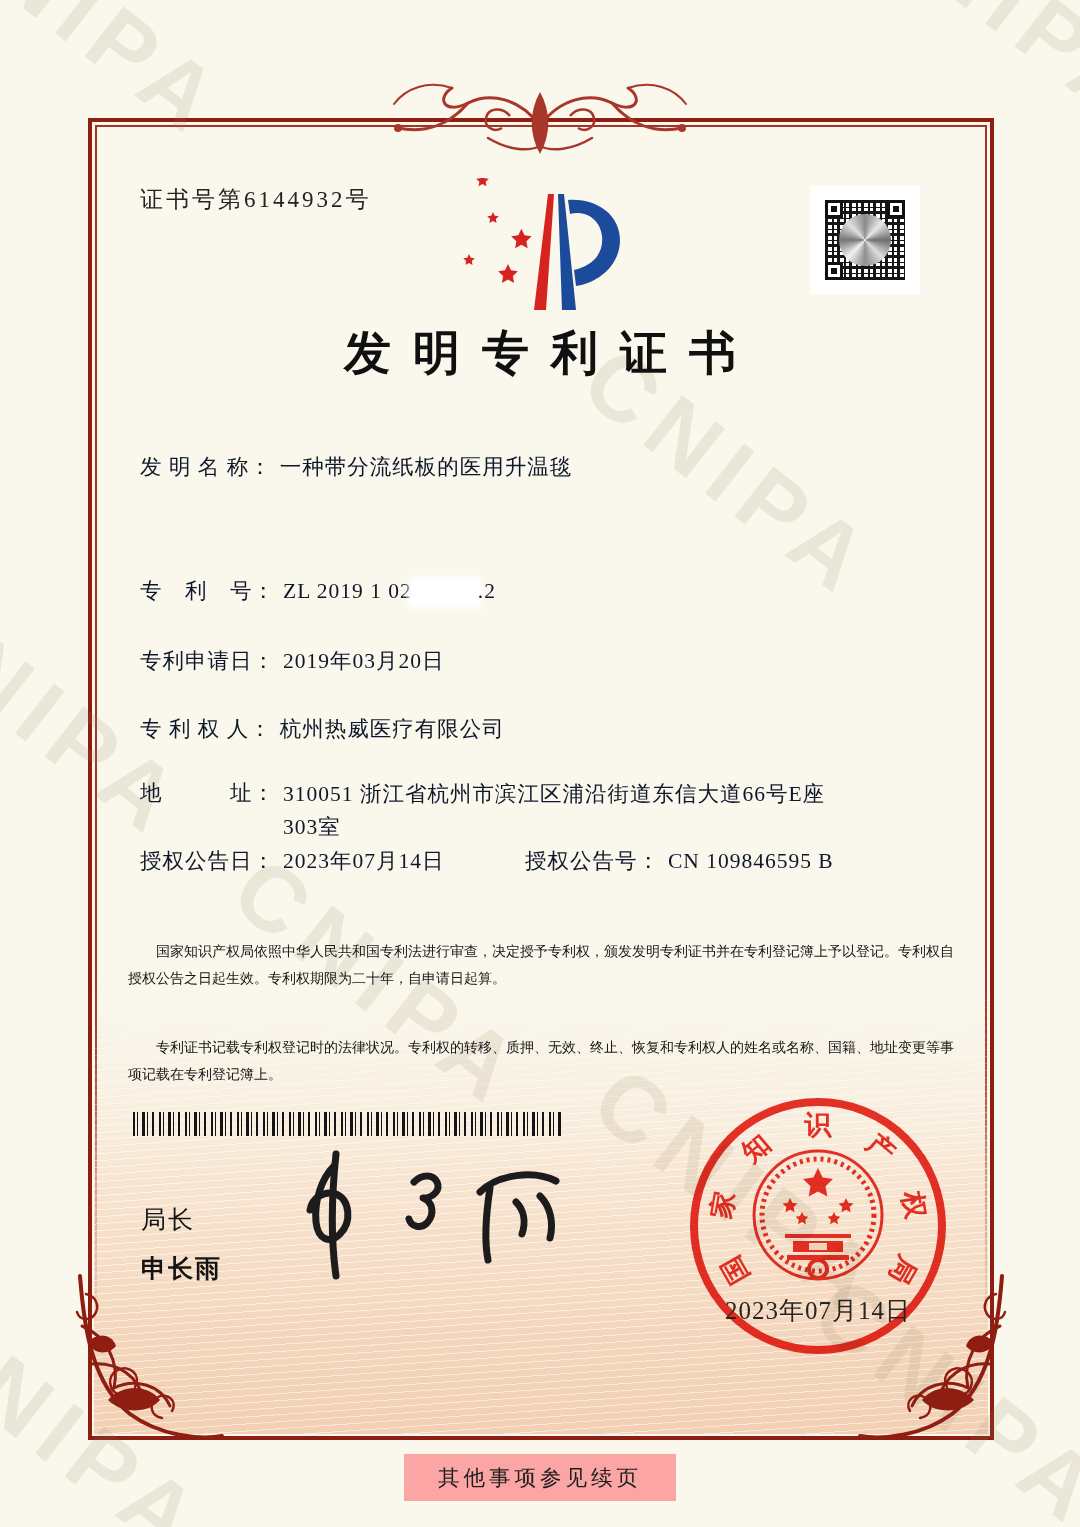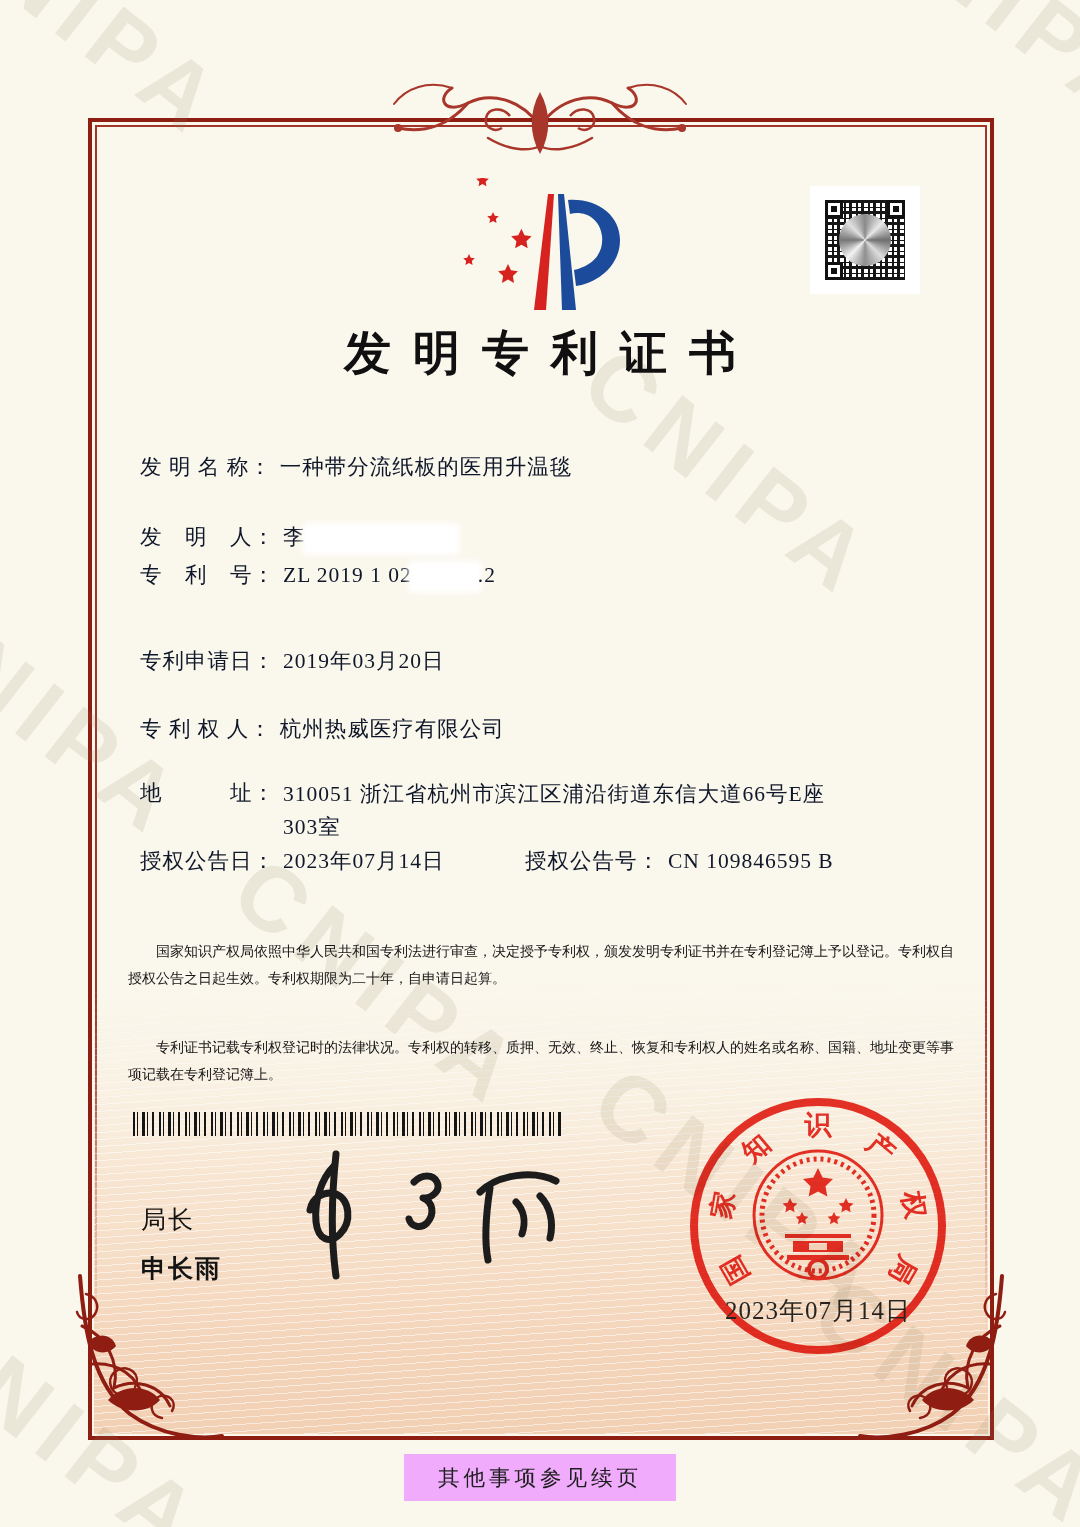--- a/index.html
+++ b/index.html
@@ -77,21 +77,21 @@
   .seal-ring{position:absolute;left:7px;top:2px;width:240px;height:240px;border:8px solid #e8281e;
              border-radius:50%;}
   .seal-char{position:absolute;width:28px;height:28px;line-height:28px;text-align:center;
              font-size:27px;font-weight:700;color:#e8281e;}
   .seal-emblem{position:absolute;left:62px;top:46px;}
   .seal-date{position:absolute;left:0;right:0;top:198px;text-align:center;font-size:25px;color:#1d1d1d;
              letter-spacing:1px;font-weight:500;}
 
   
   .page-info{position:absolute;left:0;right:0;top:1398px;text-align:center;font-size:17.5px;color:#3a3a3a;z-index:6;letter-spacing:2px;}
-  .cont-box{position:absolute;left:50%;top:1454px;transform:translateX(-50%);background:#f0abfc;
+  .cont-box{position:absolute;left:50%;top:1454px;transform:translateX(-50%);background:#fca5a5;
             padding:9px 34px;z-index:6;}
   .cont-box span{font-size:21.5px;color:#1e1e1e;letter-spacing:4px;}
 </style>
 </head>
 <body>
 
 <div class="page">
 
   <span class="wm" style="left:-90px;top:-40px">CNIPA</span>
   <span class="wm" style="left:840px;top:-50px">CNIPA</span>
@@ -142,20 +142,21 @@
       <path d="M18,54 C42,64 56,90 50,116 C70,106 96,112 106,134" stroke-width="3"></path>
       <path d="M28,92 C54,90 74,104 80,128" stroke-width="3"></path>
       <path d="M58,124 c-14,-4 -16,-20 -4,-26 c11,-6 24,5 17,17" stroke-width="2.5"></path>
       <path d="M98,146 c-12,-2 -14,-16 -4,-21 c9,-5 20,4 14,14" stroke-width="2.5"></path>
       <path d="M22,22 c10,2 14,12 9,20 c-5,8 -16,6 -18,-2" stroke-width="2.5"></path>
     </g>
     <path d="M44,128 C58,112 84,112 96,128 C84,142 58,142 44,128 Z" fill="#8f1d12"></path>
     <path d="M24,70 C34,60 48,62 52,74 C44,84 28,82 24,70 Z" fill="#8f1d12"></path>
   </svg>
 
+  <div class="cert-no">证书号第6144932号</div>
 
   <svg class="logo" width="176" height="134" viewBox="0 0 176 134">
     <g fill="#d6231f">
       <path d="M70,40 l3.5,7.5 8,1 -5.8,5.6 1.4,8 -7.1,-3.9 -7.1,3.9 1.4,-8 -5.8,-5.6 8,-1 Z" transform="translate(-8,-26) scale(0.55)"></path>
       <path d="M70,40 l3.5,7.5 8,1 -5.8,5.6 1.4,8 -7.1,-3.9 -7.1,3.9 1.4,-8 -5.8,-5.6 8,-1 Z" transform="translate(6,14) scale(0.5)"></path>
       <path d="M70,40 l5,10.5 11.5,1.5 -8.4,8 2,11.5 -10.1,-5.6 -10.1,5.6 2,-11.5 -8.4,-8 11.5,-1.5 Z" transform="translate(26,26) scale(0.62)"></path>
       <path d="M70,40 l3.5,7.5 8,1 -5.8,5.6 1.4,8 -7.1,-3.9 -7.1,3.9 1.4,-8 -5.8,-5.6 8,-1 Z" transform="translate(-18,56) scale(0.5)"></path>
       <path d="M70,40 l5,10.5 11.5,1.5 -8.4,8 2,11.5 -10.1,-5.6 -10.1,5.6 2,-11.5 -8.4,-8 11.5,-1.5 Z" transform="translate(14,62) scale(0.6)"></path>
       <path d="M96,16 L102,16 L94,132 L82,132 Z"></path>
     </g>
@@ -173,25 +174,22 @@
       <div class="qr-holo"></div>
     </div>
   </div>
 
   <div class="title">发明专利证书</div>
 
   <div class="row" style="top:452px">
     <span class="lab">发 明 名 称：</span><span class="val">一种带分流纸板的医用升温毯</span>
   </div>
 
-  <div class="row" style="top:522px">
-    <span class="lab">发　明　人：</span><span class="val">李</span><span class="redact" style="width:150px"></span>
-  </div>
-
-  <div class="row" style="top:560px">
+
+  <div class="row" style="top:576px">
     <span class="lab">专　利　号：</span><span class="val">ZL 2019 1 02</span><span class="redact" style="width:66px"></span><span>.2</span>
   </div>
 
   <div class="row" style="top:646px">
     <span class="lab">专利申请日：</span><span class="val">2019年03月20日</span>
   </div>
 
   <div class="row" style="top:714px">
     <span class="lab">专 利 权 人：</span><span class="val">杭州热威医疗有限公司</span>
   </div>

